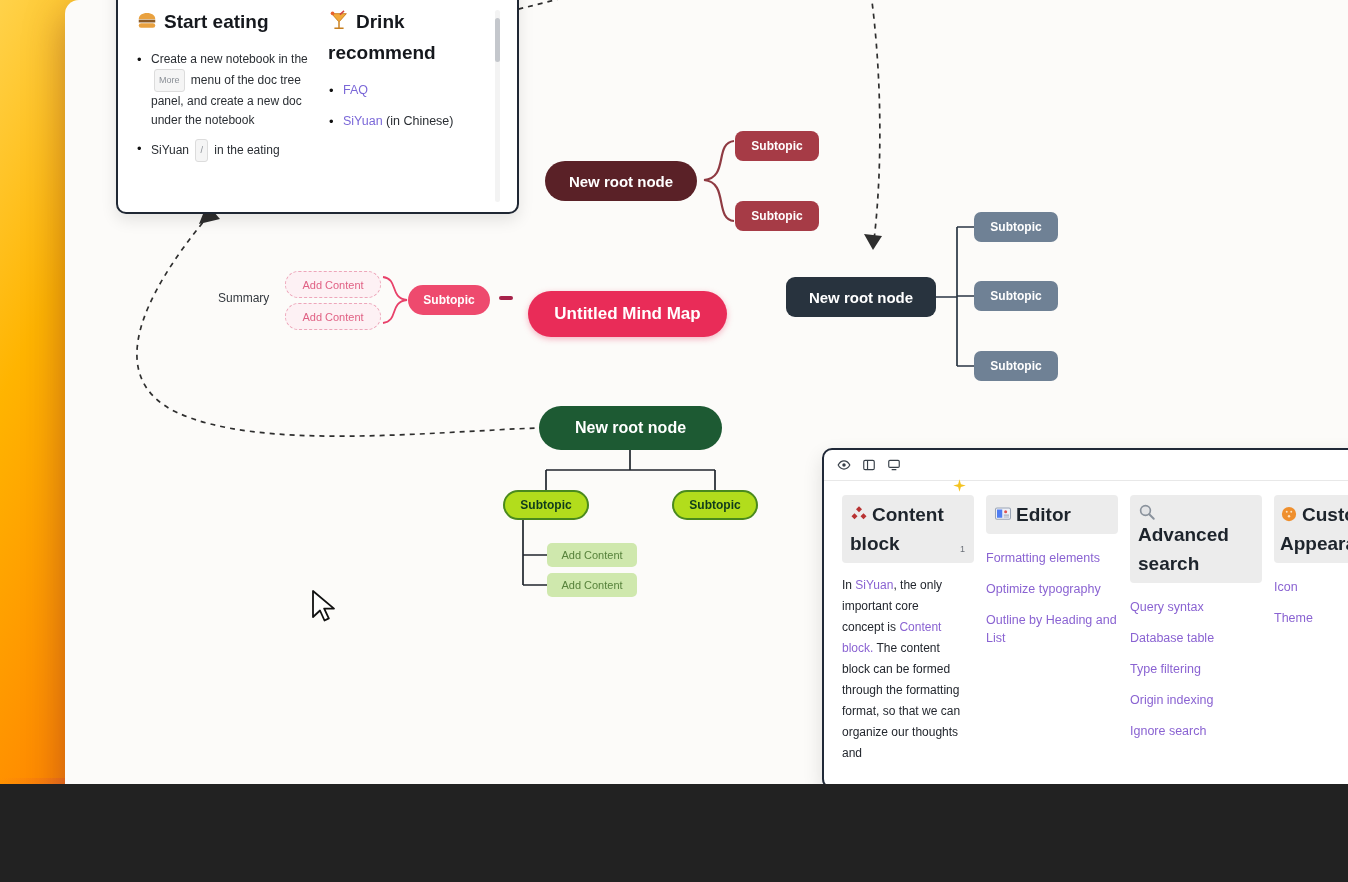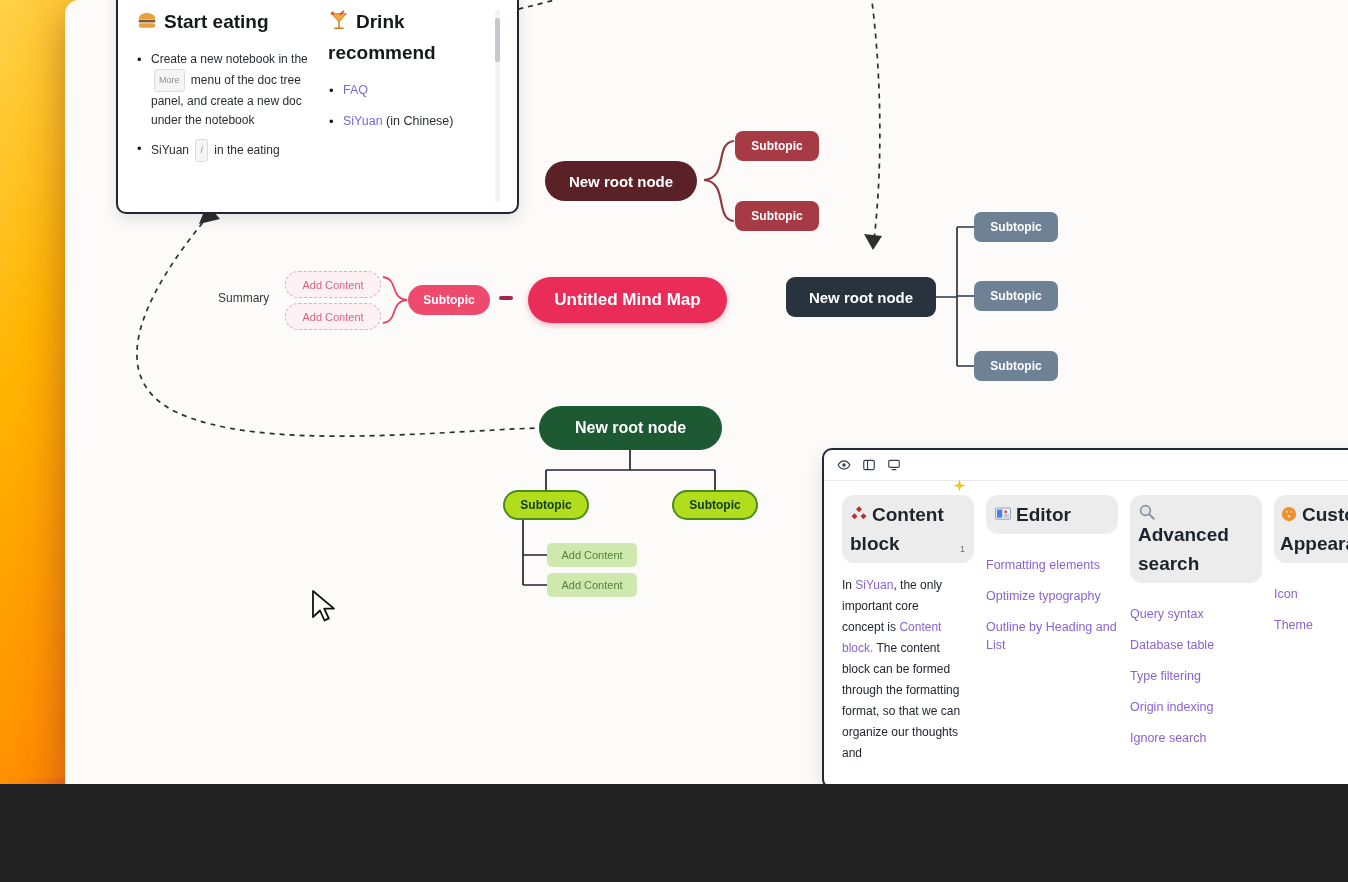--- a/index.html
+++ b/index.html
@@ -33,21 +33,21 @@
   
   .node{position:absolute;display:flex;align-items:center;justify-content:center;
     color:#fff;font-weight:bold;box-sizing:border-box;cursor:pointer;}
   .maroon-root{left:545px;top:161px;width:152px;height:40px;background:#5a2127;border-radius:20px;font-size:15px;}
   .red-sub1{left:735px;top:131px;width:84px;height:30px;background:#a63b46;border-radius:8px;font-size:12px;}
   .red-sub2{left:735px;top:201px;width:84px;height:30px;background:#a63b46;border-radius:8px;font-size:12px;}
   .navy-root{left:786px;top:277px;width:150px;height:40px;background:#28333e;border-radius:9px;font-size:15px;}
   .slate-sub1{left:974px;top:212px;width:84px;height:30px;background:#6f8195;border-radius:7px;font-size:12px;}
   .slate-sub2{left:974px;top:281px;width:84px;height:30px;background:#6f8195;border-radius:7px;font-size:12px;}
   .slate-sub3{left:974px;top:351px;width:84px;height:30px;background:#6f8195;border-radius:7px;font-size:12px;}
-  .center-node{left:528px;top:277px;width:199px;height:46px;background:#e92c58;border-radius:23px;font-size:17px;box-shadow:0 2px 6px rgba(233,44,88,.35);}
+  .center-node{left:528px;top:291px;width:199px;height:46px;background:#e92c58;border-radius:23px;font-size:17px;box-shadow:0 2px 6px rgba(233,44,88,.35);}
   .pink-sub{left:408px;top:285px;width:82px;height:30px;background:#ee4a6e;border-radius:15px;font-size:12px;}
   .collapse-dash{position:absolute;left:499px;top:296px;width:14px;height:4px;background:#a6224a;border-radius:2px;cursor:pointer;}
   .add-pink{position:absolute;left:285px;width:96px;height:27px;border:1.5px dashed #eda6ba;background:#fdf1f4;
     border-radius:14px;color:#e06184;font-size:11px;display:flex;align-items:center;justify-content:center;box-sizing:border-box;cursor:pointer;}
   .add-pink.p1{top:271px;} .add-pink.p2{top:303px;}
   .summary-label{position:absolute;left:218px;top:291px;font-size:12px;color:#34393f;}
   .green-root{left:539px;top:406px;width:183px;height:44px;background:#1d5a33;border-radius:22px;font-size:16px;}
   .lime-sub{width:86px;height:30px;background:#b2dd1c;border:2px solid #4a8a1e;border-radius:15px;font-size:12px;color:#0f3b1c;}
   .lime1{left:503px;top:490px;} .lime2{left:672px;top:490px;}
   .add-green{position:absolute;left:547px;width:90px;height:24px;background:#cfe8ad;border-radius:5px;
@@ -55,28 +55,28 @@
   .add-green.g1{top:543px;} .add-green.g2{top:573px;}
 
   
   .panel{position:absolute;left:822px;top:448px;width:558px;height:337px;background:#fff;
     border:2.5px solid #202938;border-radius:10px;box-shadow:0 8px 20px rgba(0,0,0,.12);overflow:hidden;}
   .panel-header{height:30px;border-bottom:1px solid #e8e8e8;display:flex;align-items:center;gap:11px;padding-left:13px;}
   .picon{display:inline-flex;width:14px;height:14px;cursor:pointer;}
   .panel-body{display:flex;gap:12px;padding:14px 0 0 18px;}
   .pcol{width:132px;flex:0 0 132px;}
   .pcol.c4{width:150px;flex:0 0 150px;}
-  .col-head{display:block;background:#ececec;border-radius:12px;padding:5px 8px;
+  .col-head{display:block;background:#ececec;border-radius:4px;padding:5px 8px;
     font-size:19px;font-weight:bold;color:#1d242c;line-height:29px;box-sizing:border-box;cursor:pointer;}
   .pcol.c4 .col-head{padding:5px 6px;}
   .hicon{display:inline-block;width:18px;height:18px;vertical-align:-2px;margin-right:4px;}
   .hicon.block{display:block;margin-bottom:2px;}
   .para{margin:12px 0 0 0;font-size:12px;line-height:21px;color:#23272e;width:122px;}
   .plink{color:#8a63d2;cursor:pointer;text-decoration:none;}
-  .doclinks{margin-top:22px;}
+  .doclinks{margin-top:15px;}
   .doclink{display:block;color:#8a63d2;font-size:12.5px;line-height:18px;margin-bottom:13px;text-decoration:none;cursor:pointer;}
   .sparkle{position:absolute;left:128px;top:28px;width:15px;height:15px;}
   .badge1{position:absolute;left:136px;top:94px;font-size:9px;color:#6b7078;}
 
   .cursor{position:absolute;left:312px;top:590px;}
 </style>
 </head>
 <body>
 
 <div class="stage">

